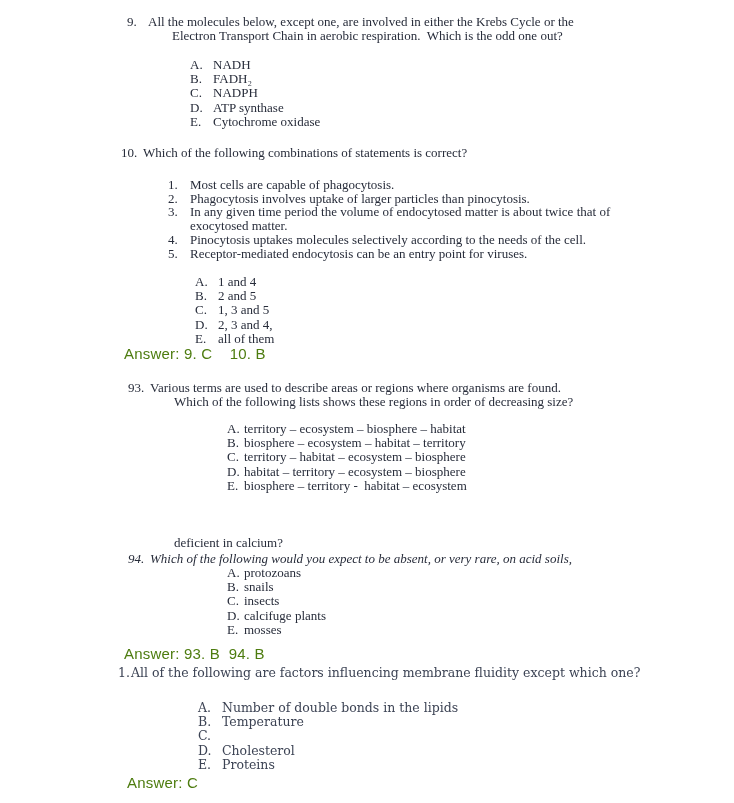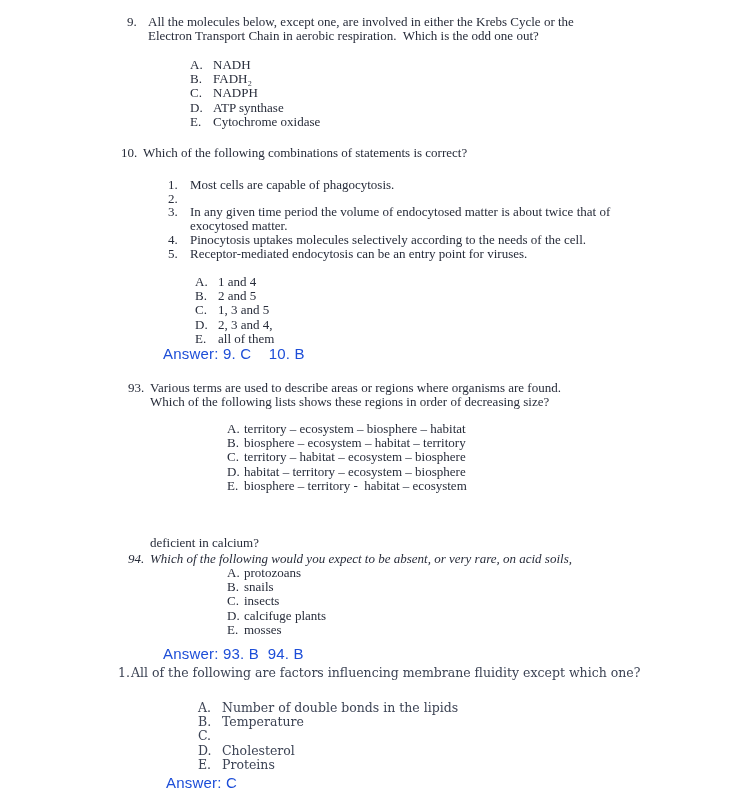--- a/index.html
+++ b/index.html
@@ -22,20 +22,21 @@
   }
   .qnum { flex: 0 0 auto; }
   .qnum.w21 { width: 21px; }
   .qnum.w22 { width: 22px; }
   .qnum.w13 { width: 13px; }
   .contline {
     font-size: 13px;
     line-height: 14px;
     white-space: pre;
     color: #272c3a;
+    margin-left: 24px;
   }
   .opts { display: flex; flex-direction: column; }
   .opt-row {
     display: flex;
     font-size: 13px;
     line-height: 14.2px;
     white-space: pre;
     color: #272c3a;
   }
   .opt-letter { flex: 0 0 auto; }
@@ -49,23 +50,22 @@
     line-height: 13.7px;
     white-space: pre;
     color: #272c3a;
   }
   .stmt-num { flex: 0 0 22px; }
   .answer {
     font-family: "Liberation Sans", sans-serif;
     font-size: 15px;
     line-height: 16px;
     letter-spacing: 0.2px;
-    color: #1d4ed8;
+    color: #4d7c0f;
     white-space: pre;
-    margin-left: 39px;
   }
   
   .q1-style, .q1-style .opt-row, .q1-style.qline {
     font-family: "DejaVu Serif", serif;
     color: #3c4354;
     font-size: 12.5px;
   }
 </style>
 </head>
 <body>
@@ -85,21 +85,21 @@
       <div class="opt-row"><span class="opt-letter">E.</span><span>Cytochrome oxidase</span></div>
     </div>
   </div>
 
   <div>
     <div class="abs qline" style="left:121px; top:146px;">
       <span class="qnum w22">10.</span><span>Which of the following combinations of statements is correct?</span>
     </div>
     <div class="abs stmts" style="left:168px; top:178px;">
       <div class="stmt-row"><span class="stmt-num">1.</span><span>Most cells are capable of phagocytosis.</span></div>
-      <div class="stmt-row"><span class="stmt-num">2.</span></div>
+      <div class="stmt-row"><span class="stmt-num">2.</span><span>Phagocytosis involves uptake of larger particles than pinocytosis.</span></div>
       <div class="stmt-row"><span class="stmt-num">3.</span><span>In any given time period the volume of endocytosed matter is about twice that of
 exocytosed matter.</span></div>
       <div class="stmt-row"><span class="stmt-num">4.</span><span>Pinocytosis uptakes molecules selectively according to the needs of the cell.</span></div>
       <div class="stmt-row"><span class="stmt-num">5.</span><span>Receptor-mediated endocytosis can be an entry point for viruses.</span></div>
     </div>
     <div class="abs opts opts-w23" style="left:195px; top:275px;">
       <div class="opt-row"><span class="opt-letter">A.</span><span>1 and 4</span></div>
       <div class="opt-row"><span class="opt-letter">B.</span><span>2 and 5</span></div>
       <div class="opt-row"><span class="opt-letter">C.</span><span>1, 3 and 5</span></div>
       <div class="opt-row"><span class="opt-letter">D.</span><span>2, 3 and 4,</span></div>

